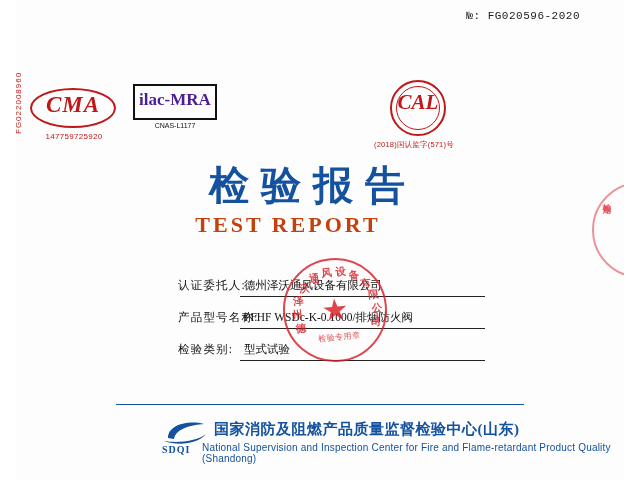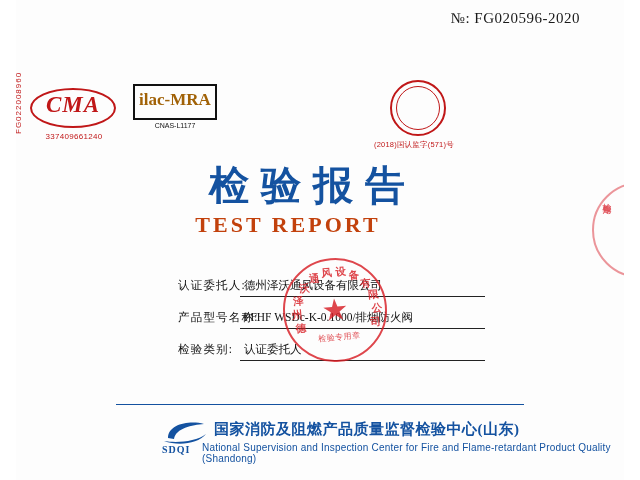--- a/index.html
+++ b/index.html
@@ -8,22 +8,22 @@
     font-family:"Liberation Sans", sans-serif;
     overflow:hidden;position:relative;
   }
   .page{
     position:absolute;left:0;top:0;width:640px;height:480px;
     background:#fdfdfd;
   }
   
   .serial{
     position:absolute;right:60px;top:10px;
-    font-size:15px;color:#1a1a1a;letter-spacing:.5px;
-    font-family:Liberation Serif, serif;
+    font-size:11px;color:#1a1a1a;letter-spacing:.5px;
+    font-family:Liberation Mono, monospace;
     white-space:nowrap;
   }
   
   .logos{
     position:absolute;left:0;top:38px;width:640px;height:80px;
   }
   .vert-code{
     position:absolute;left:14px;top:36px;
     font-size:8px;color:#c01718;
     font-family:"Liberation Sans", sans-serif;
@@ -48,21 +48,21 @@
     position:absolute;left:-8px;top:50px;width:104px;text-align:center;
     font-size:8px;color:#c01718;letter-spacing:.3px;
   }
   .ilac-wrap{position:absolute;left:133px;top:44px;width:88px;height:56px;}
   .ilac-box{
     position:absolute;left:0;top:2px;width:84px;height:36px;
     border:2px solid #111;box-sizing:border-box;
   }
   .ilac-text{
     position:absolute;left:0;top:8px;width:84px;text-align:center;
-    font-size:17px;font-weight:bold;color:#a16207;
+    font-size:17px;font-weight:bold;color:#4c1d95;
     font-family:"Liberation Serif", serif;
   }
   .ilac-sub{
     position:absolute;left:0;top:40px;width:84px;text-align:center;
     font-size:7px;color:#111;line-height:8px;
   }
   .cnas-wrap{position:absolute;left:240px;top:44px;width:110px;height:60px;}
   .cnas-circle{
     position:absolute;left:0;top:8px;width:34px;height:34px;
     border-radius:50%;border:3px solid #1452a0;box-sizing:border-box;
@@ -213,55 +213,56 @@
     <span>FG020596-2020</span>
   </div>
 
   <div class="logos">
 
     <div class="vert-code">FG022008960</div>
 
     <div class="cma-wrap">
       <div class="cma-oval"></div>
       <div class="cma-text">CMA</div>
-      <div class="cma-num">337409661240</div>
+      <div class="cma-num">147759725920</div>
     </div>
 
     <div class="ilac-wrap">
       <div class="ilac-box"></div>
       <div class="ilac-text">ilac-MRA</div>
       <div class="ilac-sub">CNAS-L1177</div>
     </div>
 
 
     <div class="cal-wrap">
       <div class="cal-circle">
         <div class="cal-inner"></div>
       </div>
+      <div class="cal-letters">CAL</div>
       <div class="cal-num">(2018)国认监字(571)号</div>
     </div>
   </div>
 
   <div class="title-cn">检验报告</div>
   <div class="title-en">TEST REPORT</div>
 
   <div class="fields">
     <div class="field-row">
       <span class="field-label">认证委托人:</span>
       <span class="field-value">德州泽沃通风设备有限公司</span>
       <span class="field-line"></span>
     </div>
     <div class="field-row">
       <span class="field-label">产品型号名称:</span>
       <span class="field-value">PFHF WSDc-K-0.1000/排烟防火阀</span>
       <span class="field-line"></span>
     </div>
     <div class="field-row">
       <span class="field-label">检验类别:</span>
-      <span class="field-value">认证委托人</span>
+      <span class="field-value">型式试验</span>
       <span class="field-line"></span>
     </div>
   </div>
 
   <div class="seal">
     <div class="seal-text">
       <div class="seal-ch" style="transform:rotate(-110deg) translate(0,-40px) rotate(110deg)">德</div>
       <div class="seal-ch" style="transform:rotate(-90deg) translate(0,-40px) rotate(90deg)">州</div>
       <div class="seal-ch" style="transform:rotate(-70deg) translate(0,-40px) rotate(70deg)">泽</div>
       <div class="seal-ch" style="transform:rotate(-50deg) translate(0,-40px) rotate(50deg)">沃</div>

